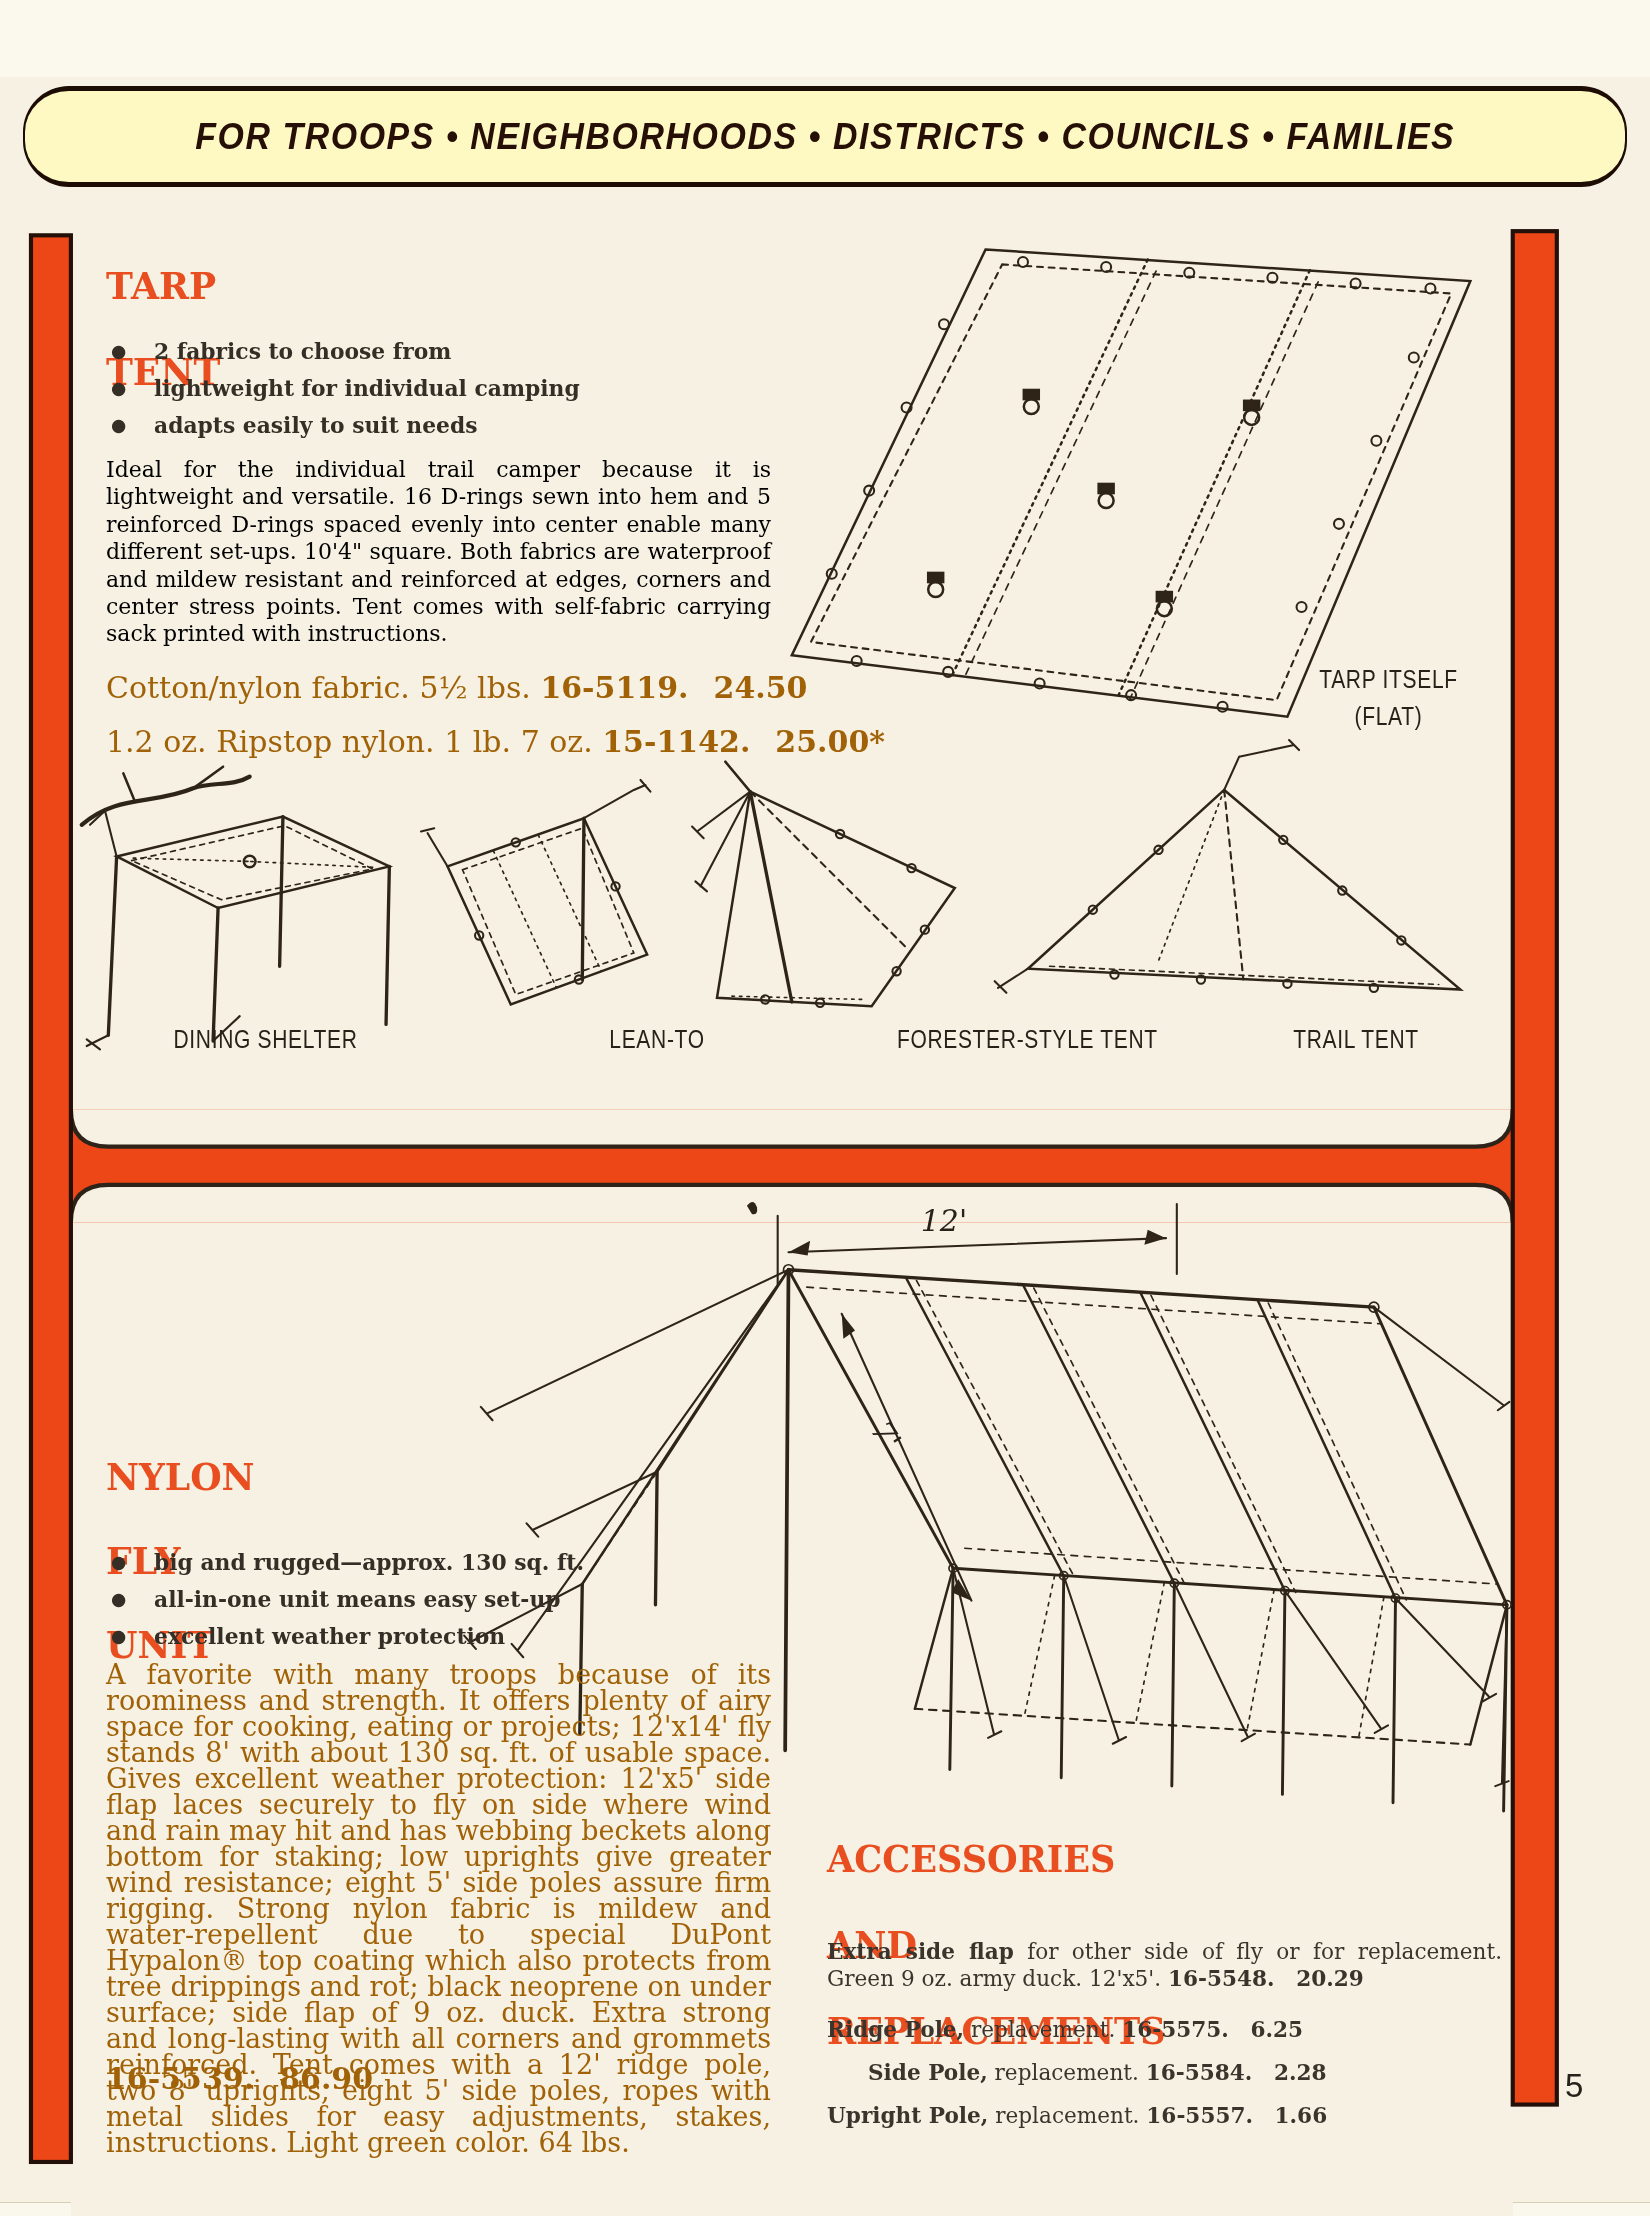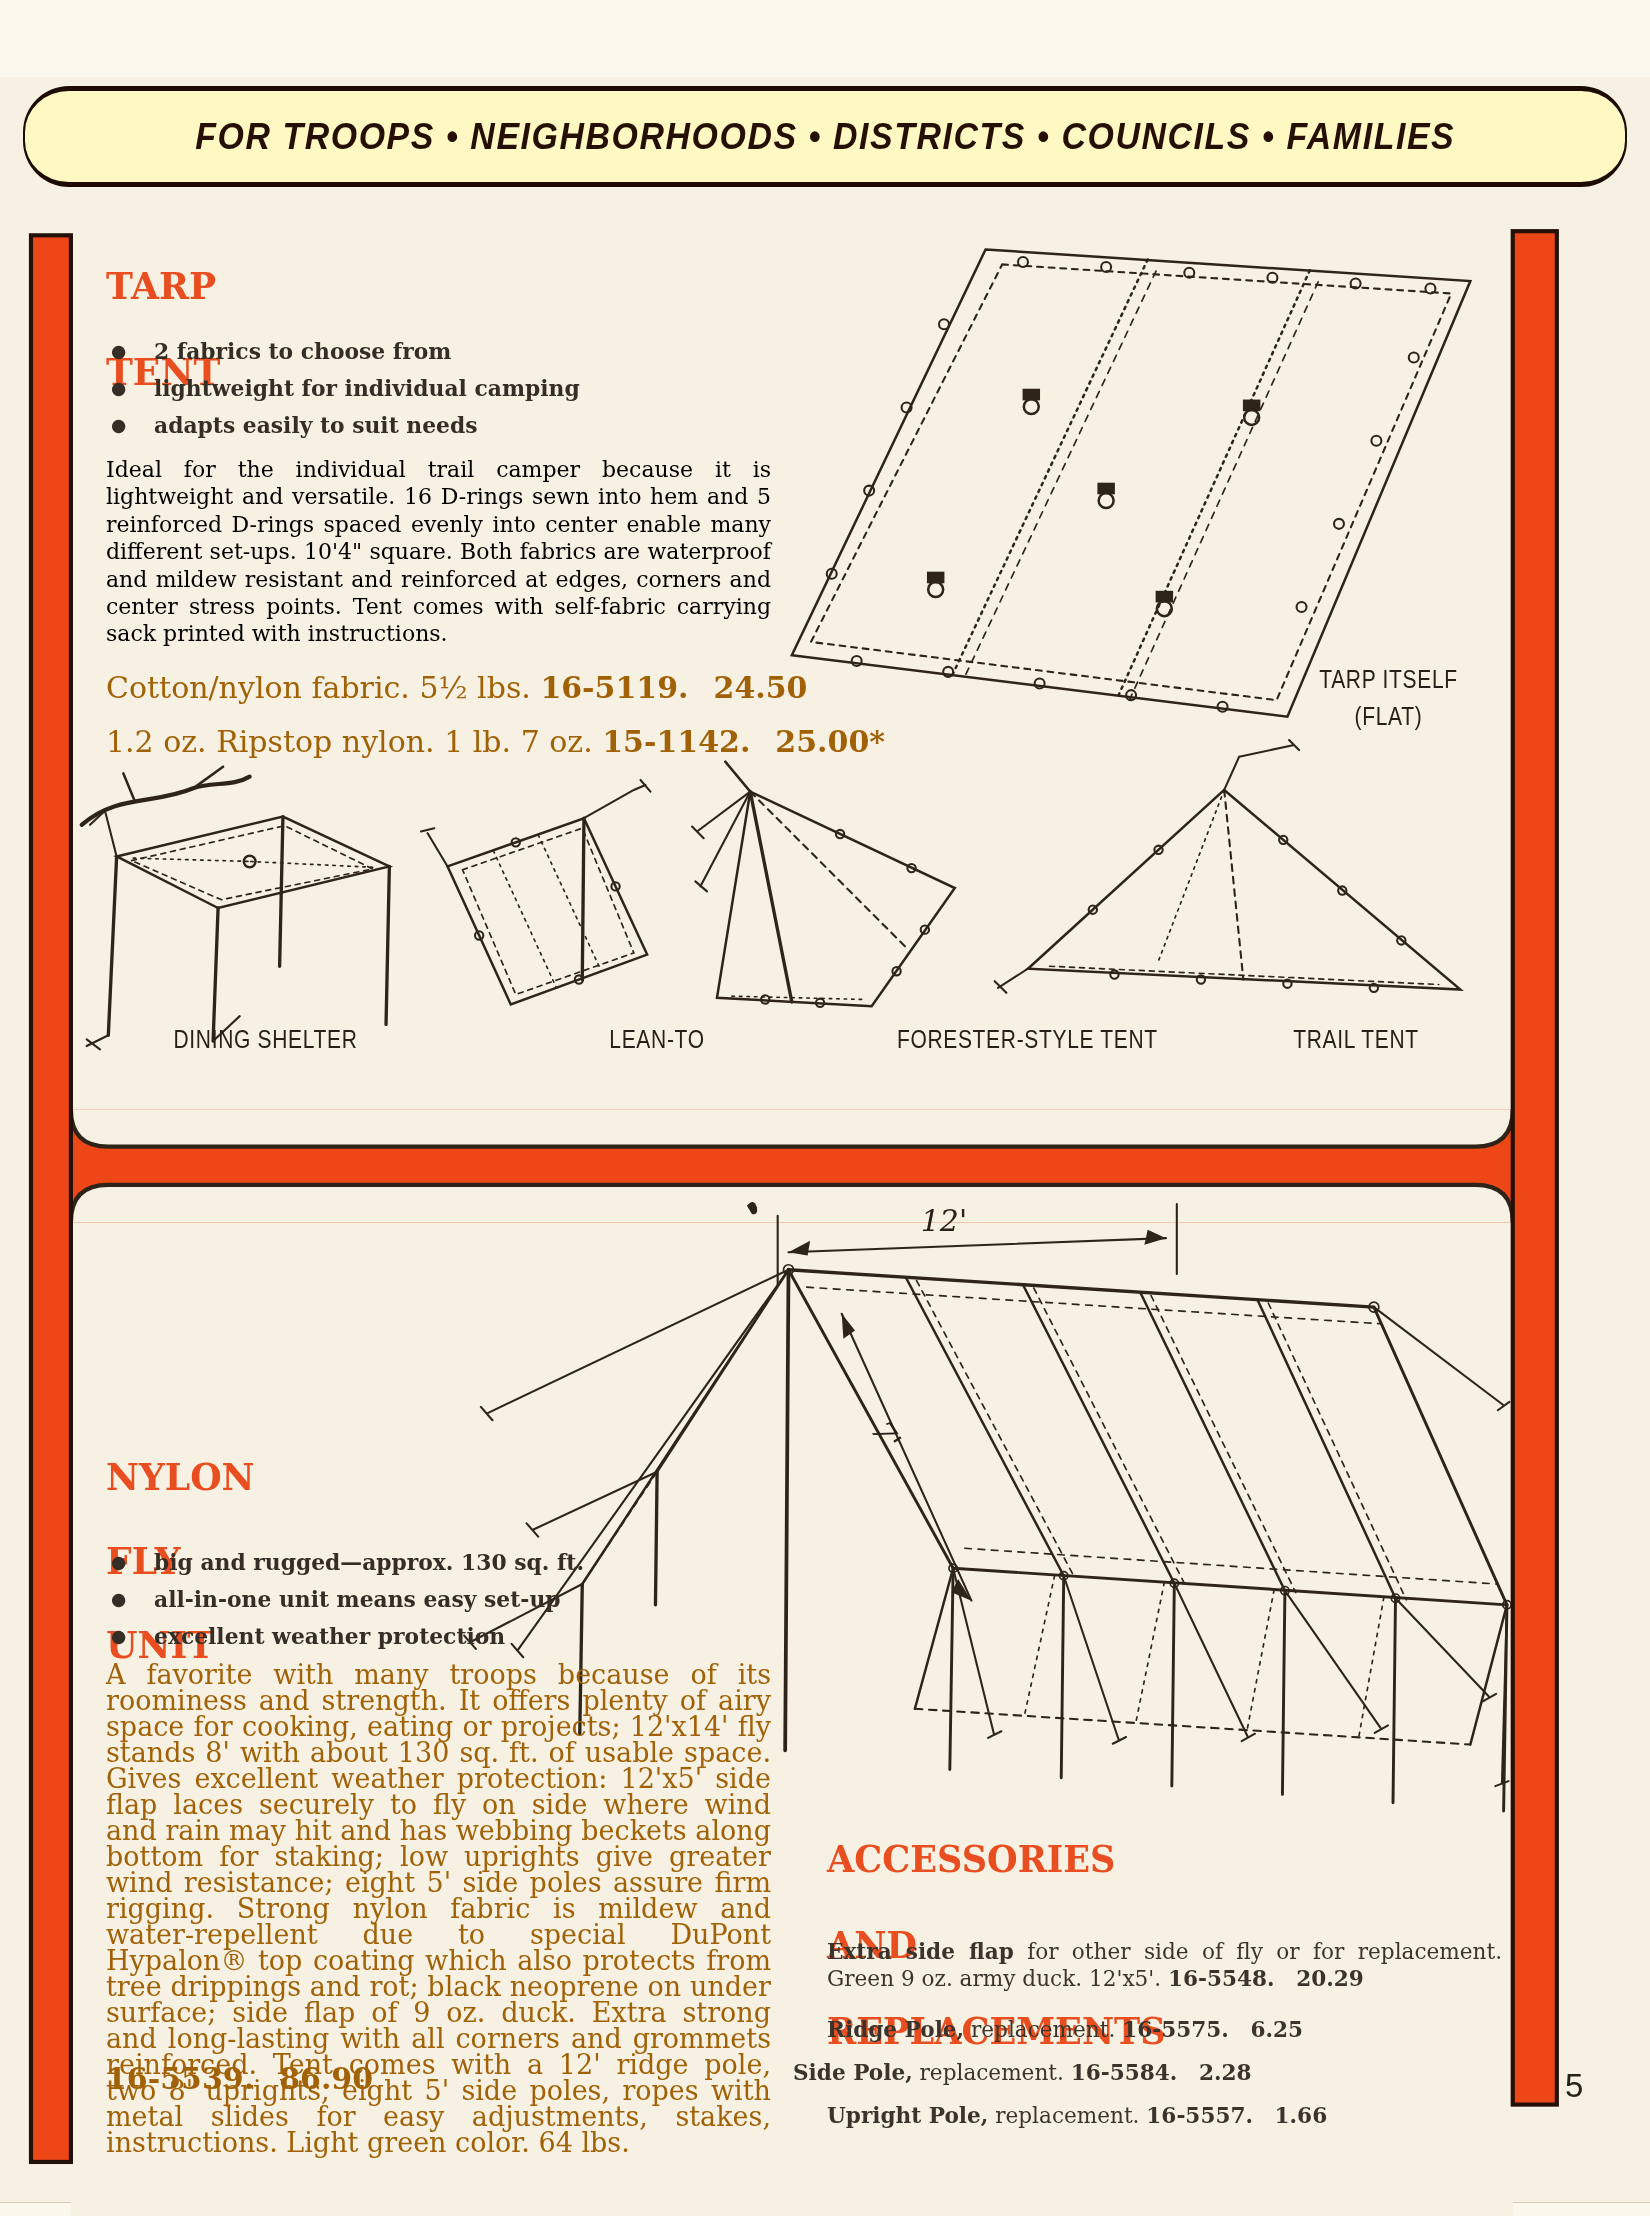--- a/index.html
+++ b/index.html
@@ -339,21 +339,21 @@
     <span>REPLACEMENTS</span>
   </div>
 </div>
 
 <div class="abs content item-line" style="left:827px;top:1938px;width:675px;">
   <span class="b">Extra side flap</span><span> for other side of fly or for replacement. Green 9 oz. army duck. 12'x5'. </span><span class="sku">16-5548.</span><span class="price">20.29</span>
 </div>
 <div class="abs content item-line" style="left:827px;top:2016px;width:675px;">
   <span class="b">Ridge Pole,</span><span> replacement. </span><span class="sku">16-5575.</span><span class="price">6.25</span>
 </div>
-<div class="abs content item-line" style="left:793px;top:2059px;width:675px;">
+<div class="abs content item-line" style="left:868px;top:2059px;width:675px;">
   <span class="b">Side Pole,</span><span> replacement. </span><span class="sku">16-5584.</span><span class="price">2.28</span>
 </div>
 <div class="abs content item-line" style="left:827px;top:2102px;width:675px;">
   <span class="b">Upright Pole,</span><span> replacement. </span><span class="sku">16-5557.</span><span class="price">1.66</span>
 </div>
 
 <div class="abs content page-num" style="left:1565px;top:2067px;">5</div>
 
 
 </body></html>

